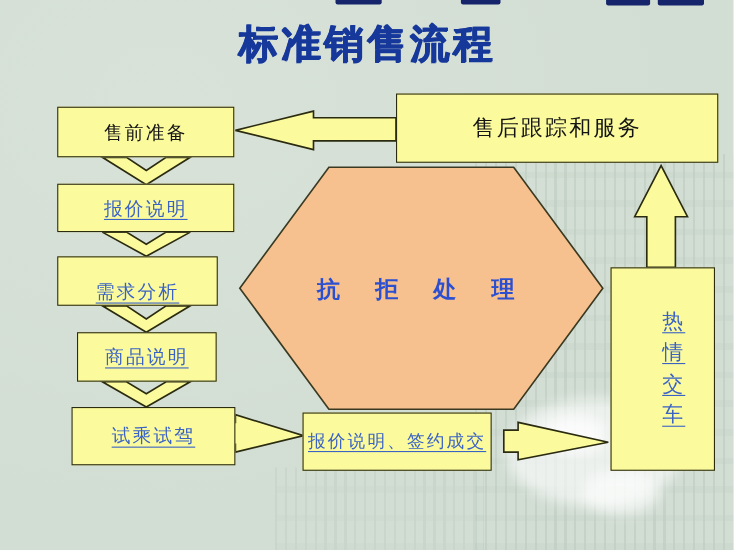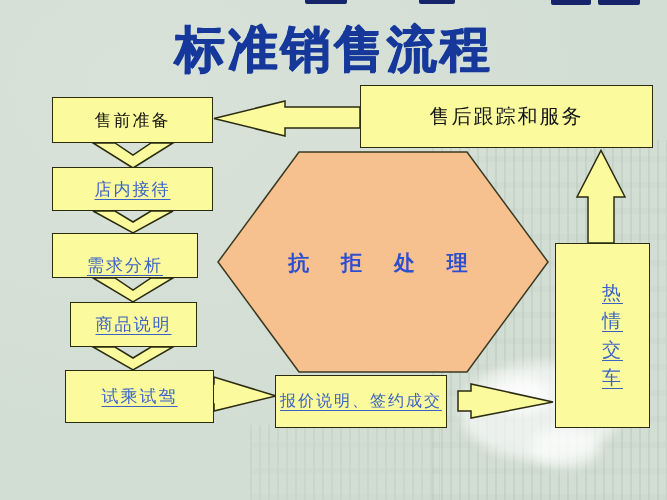--- a/index.html
+++ b/index.html
@@ -32,21 +32,21 @@
   .topmark{position:absolute;top:0;height:4px;background:#15246b;z-index:6;border-radius:0 0 2px 2px;}
   .tm1{left:305px;width:42px;}
   .tm2{left:419px;width:36px;}
   .tm3{left:551px;width:40px;height:5px;}
   .tm4{left:598px;width:42px;height:5px;}
 
   .title{
     position:absolute;z-index:6;left:0;top:16px;width:100%;
     text-align:center;margin:0;
     font-family:"DejaVu Serif","Liberation Serif",serif;
-    font-weight:800;font-size:50px;letter-spacing:3px;
+    font-weight:800;font-size:36px;letter-spacing:3px;
     color:var(--title-blue);
     text-shadow:1px 0 0 currentColor, 0 1px 0 currentColor;
   }
 
   .shapes{position:absolute;left:0;top:0;z-index:3;}
   .arrow{fill:var(--shape-fill-yellow);stroke:var(--shape-border);stroke-width:1.5;stroke-linejoin:miter;}
   .hex{fill:var(--shape-fill-orange);stroke:#3a3a22;stroke-width:1.5;}
 
   .box{
     position:absolute;z-index:4;box-sizing:border-box;
@@ -121,21 +121,21 @@
     <polygon class="arrow" points="458,391 471,391 471,384 553,402 471,418 471,411 458,411"></polygon>
 
     <polygon class="arrow" points="588,243 588,197 577,197 601,150.5 625,197 614,197 614,243"></polygon>
   </svg>
 
   <div class="box box-pre-sale">
     <span class="plain">售前准备</span>
   </div>
 
   <div class="box box-reception">
-    <span class="link">店内接待</span>
+    <span class="link">报价说明</span>
   </div>
 
   <div class="box box-needs">
     <span class="link">需求分析</span>
   </div>
 
   <div class="box box-product">
     <span class="link">商品说明</span>
   </div>
 

